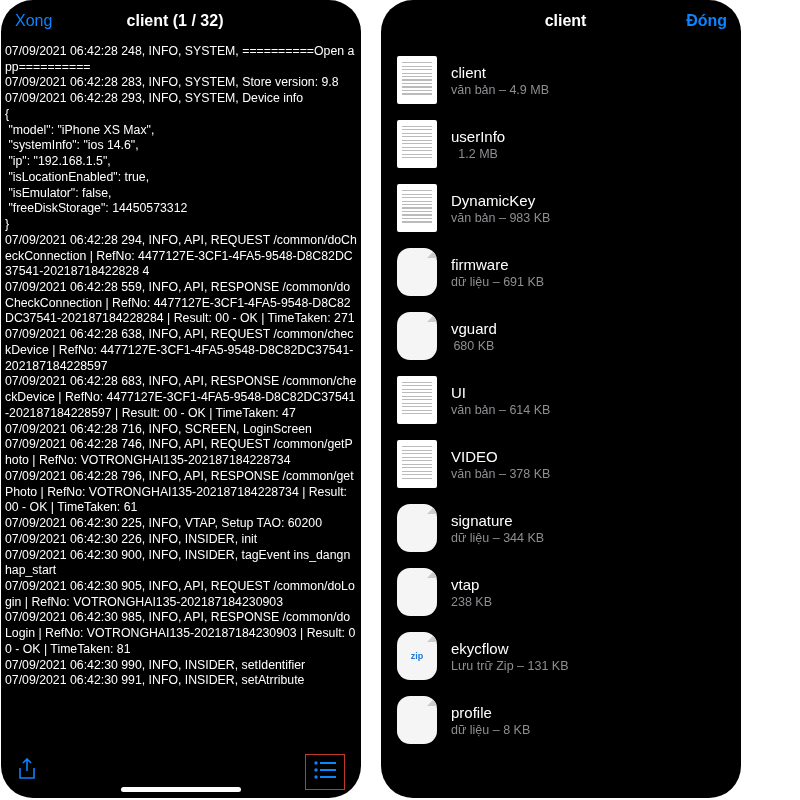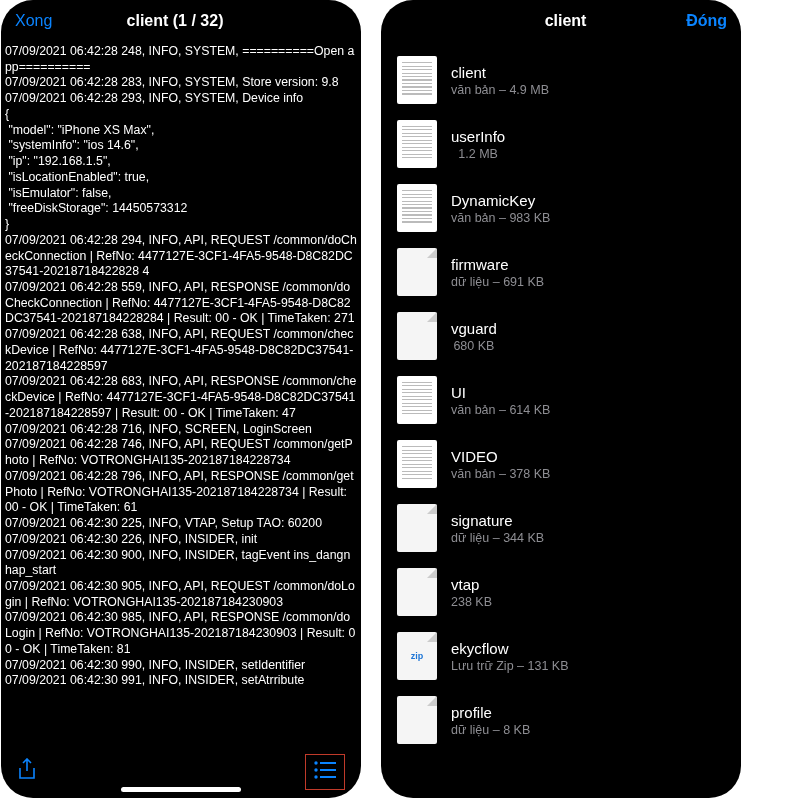--- a/index.html
+++ b/index.html
@@ -103,21 +103,21 @@
       content: '';
       position: absolute;
       top: 6px; left: 5px; right: 5px;
       height: 34px;
       background: repeating-linear-gradient(
         to bottom,
         #bbb 0, #bbb 1px,
         transparent 1px, transparent 3.5px
       );
     }
-    .file-thumb.blank { background: #f5f5f5; }
+    .file-thumb.blank { background: #f5f5f5; border-radius: 13px; }
     .file-thumb .corner {
       position: absolute;
       top: 0; right: 0;
       width: 10px; height: 10px;
       background: linear-gradient(135deg, transparent 48%, #ccc 52%);
     }
     .file-info { display: flex; flex-direction: column; gap: 2px; }
     .file-name { color: #fff; font-size: 15px; }
     .file-meta { color: #8e8e93; font-size: 12.5px; text-align: center; }
     .zip-label { z-index: 2; }

